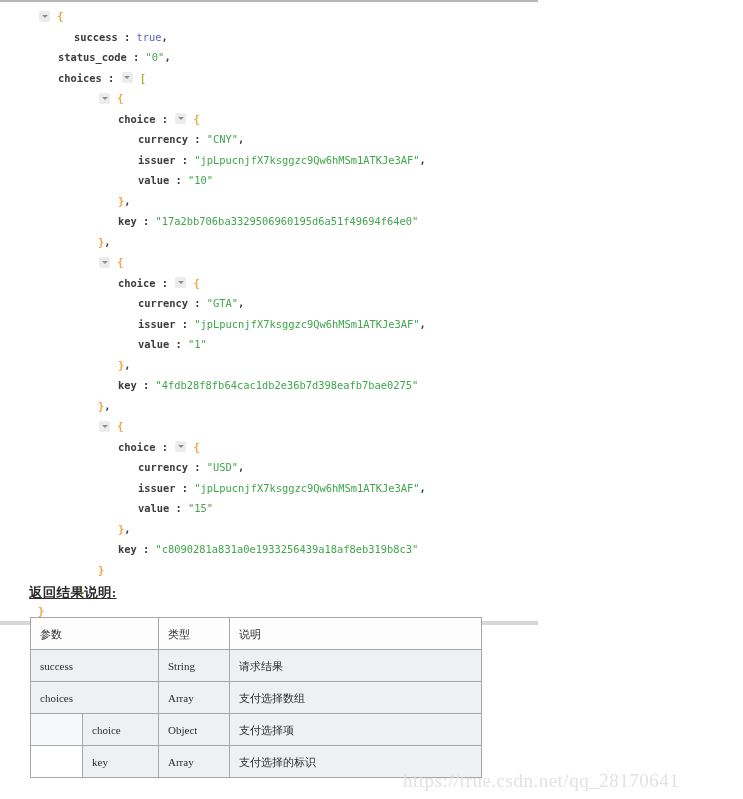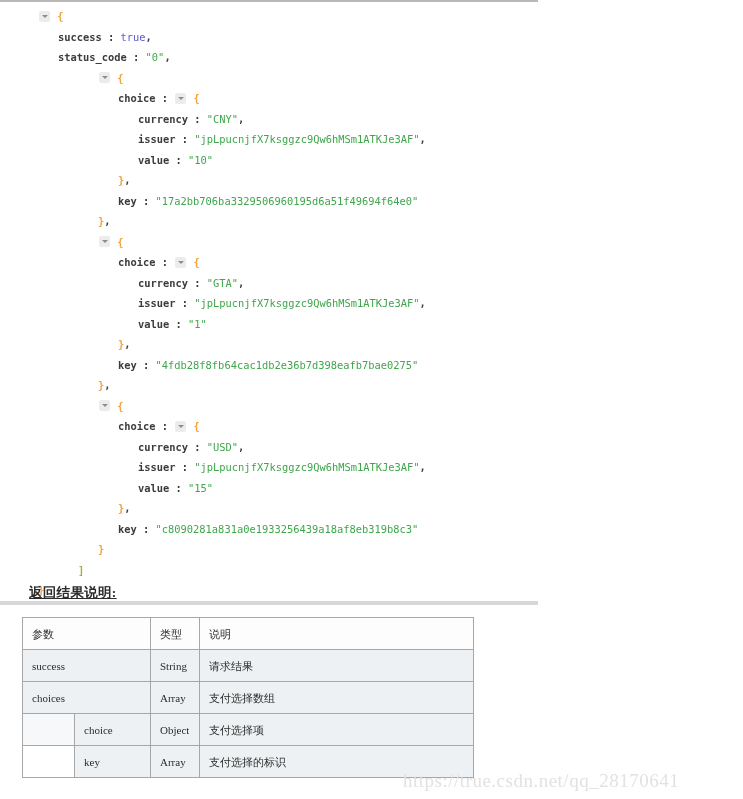--- a/index.html
+++ b/index.html
@@ -76,61 +76,62 @@
     font-size: 13.5px;
     font-weight: bold;
     color: #2b2b2b;
     letter-spacing: .3px;
     text-decoration: underline;
   }
 
   
   #params-table {
     position: absolute;
-    left: 22px; top: 617px;
+    left: 30px; top: 617px;
     width: 452px;
     border-collapse: collapse;
     font-family: "Liberation Serif", serif;
     font-size: 11px;
     color: #2b2b2b;
     background: #fff;
   }
   #params-table td {
     border: 1px solid #a7a7a7;
     padding: 10px 8px 9px 9px;
     vertical-align: middle;
     height: 29px;
     line-height: 1.1;
   }
   #params-table tr.hdr td { background: #fdfdfd; }
   #params-table tr.body td { background: #eef1f3; }
   #params-table tr.body td.blank { background: #f7f8f9; }
   #params-table tr.body-last td.blank { background: #ffffff; }
   .c-name { width: 52px; }
   .c-name2 { width: 76px; }
-  .c-type { width: 49px; }
+  .c-type { width: 71px; }
 
   
   #watermark {
     position: absolute;
     left: 403px; top: 770px;
     font-family: "Liberation Serif", serif;
     font-size: 19px;
     color: #e2e2e2;
     letter-spacing: .5px;
     white-space: nowrap;
   }
 </style>
 </head>
 <body>
 
 <div id="json-panel">
     <div class="jrow" style="padding-left: 38px;"><span class="tri"></span> <span class="brace">{</span></div>
-    <div class="jrow" style="padding-left: 58px;"><span class="k">success</span><span class="colon"> : </span><span class="bool">true</span><span class="punc">,</span></div>
+    <div class="jrow" style="padding-left: 74px;"><span class="k">success</span><span class="colon"> : </span><span class="bool">true</span><span class="punc">,</span></div>
     <div class="jrow" style="padding-left: 58px;"><span class="k">status_code</span><span class="colon"> : </span><span class="str">"0"</span><span class="punc">,</span></div>
+    <div class="jrow" style="padding-left: 58px;"><span class="k">choices</span><span class="colon"> : </span><span class="tri"></span><span class="brack"> [</span></div>
     <div class="jrow" style="padding-left: 98px;"><span class="tri"></span> <span class="brace">{</span></div>
     <div class="jrow" style="padding-left: 118px;"><span class="k">choice</span><span class="colon"> : </span><span class="tri"></span><span class="brace"> {</span></div>
     <div class="jrow" style="padding-left: 138px;"><span class="k">currency</span><span class="colon"> : </span><span class="str">"CNY"</span><span class="punc">,</span></div>
     <div class="jrow" style="padding-left: 138px;"><span class="k">issuer</span><span class="colon"> : </span><span class="str">"jpLpucnjfX7ksggzc9Qw6hMSm1ATKJe3AF"</span><span class="punc">,</span></div>
     <div class="jrow" style="padding-left: 138px;"><span class="k">value</span><span class="colon"> : </span><span class="str">"10"</span></div>
     <div class="jrow" style="padding-left: 118px;"><span class="brace">}</span><span class="punc">,</span></div>
     <div class="jrow" style="padding-left: 118px;"><span class="k">key</span><span class="colon"> : </span><span class="str">"17a2bb706ba3329506960195d6a51f49694f64e0"</span></div>
     <div class="jrow" style="padding-left: 98px;"><span class="brace">}</span><span class="punc">,</span></div>
     <div class="jrow" style="padding-left: 98px;"><span class="tri"></span> <span class="brace">{</span></div>
     <div class="jrow" style="padding-left: 118px;"><span class="k">choice</span><span class="colon"> : </span><span class="tri"></span><span class="brace"> {</span></div>

